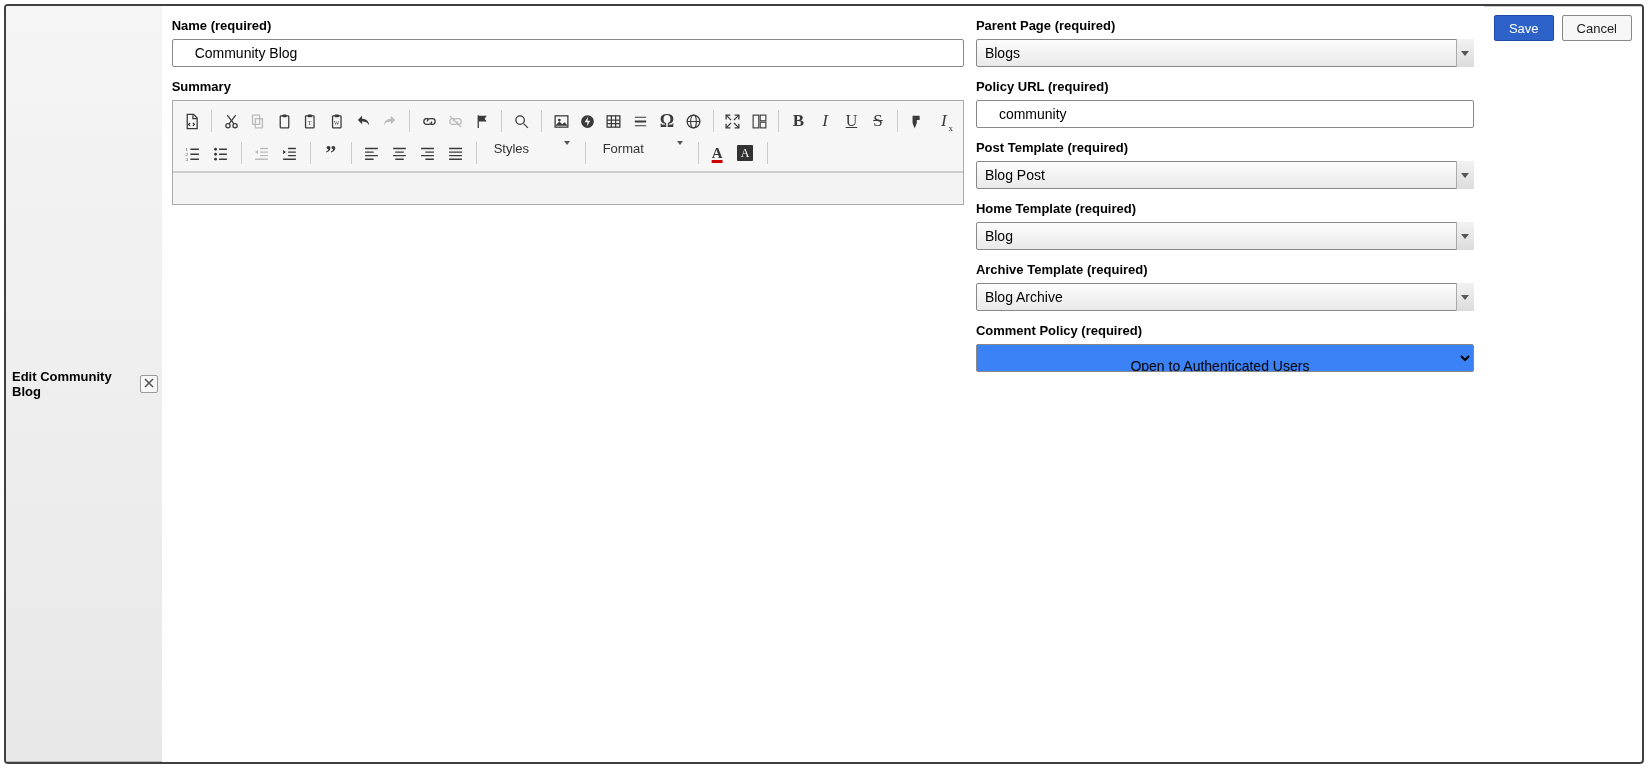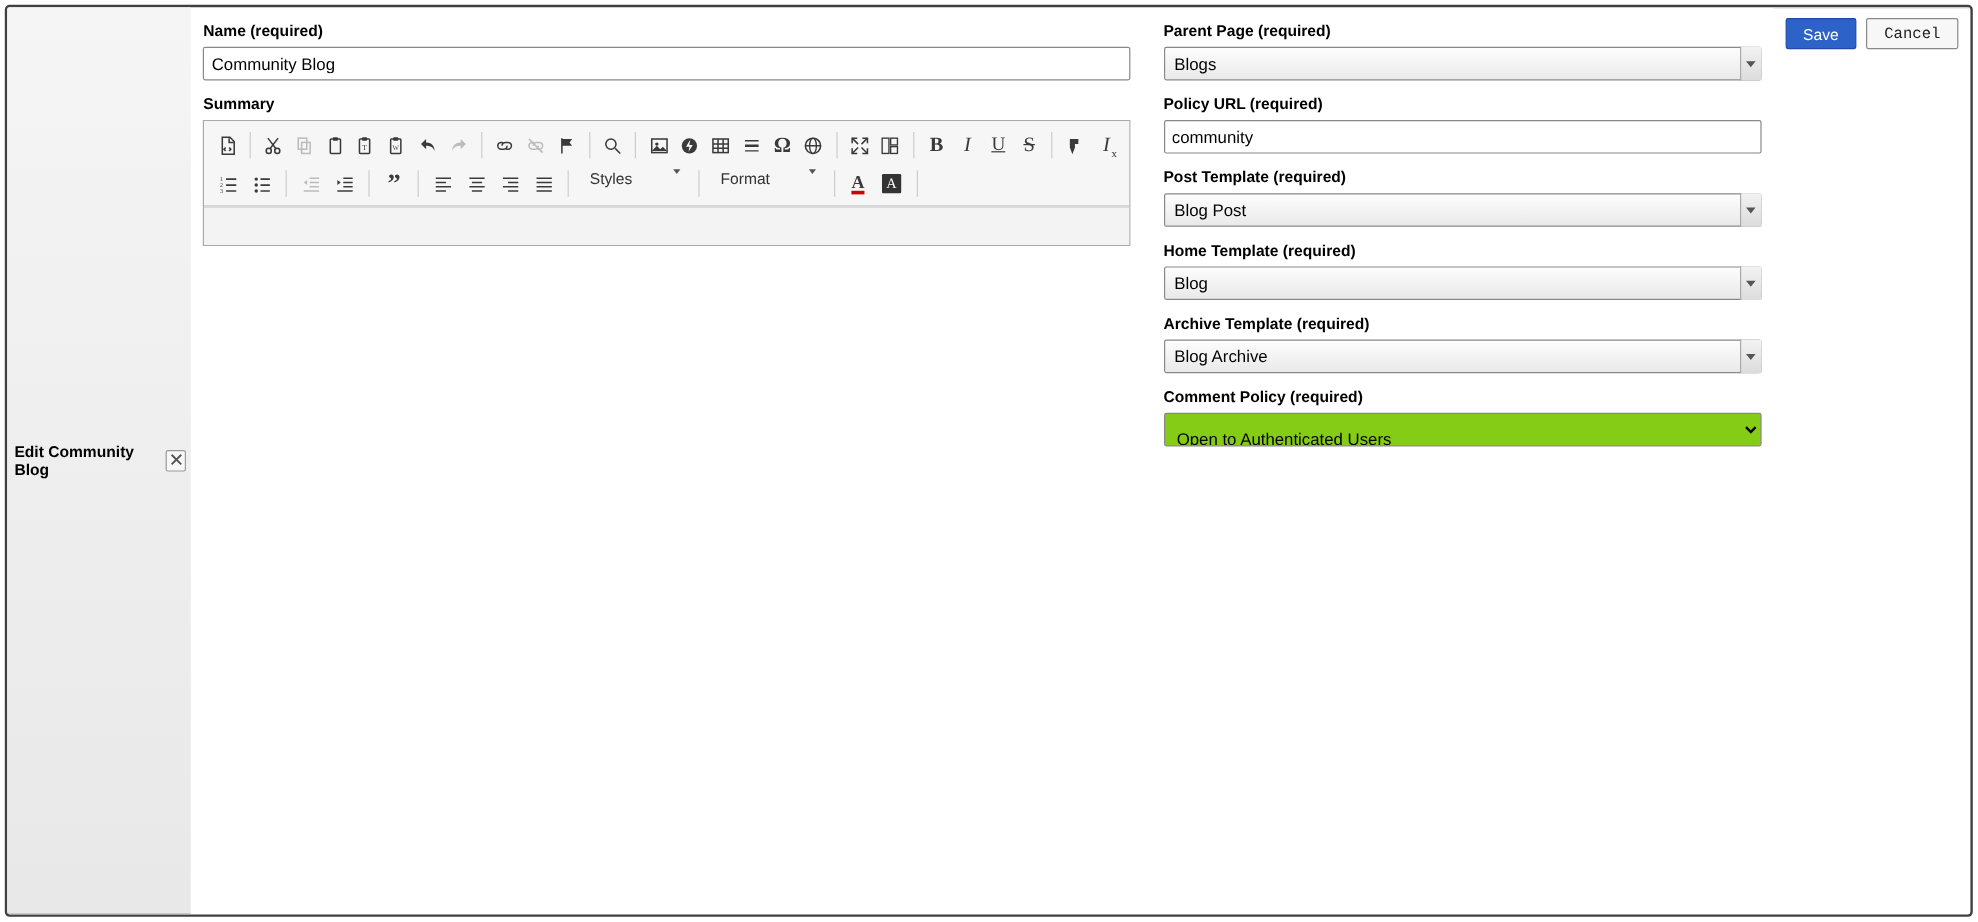--- a/index.html
+++ b/index.html
@@ -21,29 +21,29 @@
   .titlebar .title { font-weight: bold; font-size: 13px; color: #000; }
   .close-btn {
     width: 18px; height: 18px; line-height: 16px; text-align: center;
     border: 1px solid #999; border-radius: 2px; background: #f7f7f7;
     font-size: 13px; cursor: pointer; color: #555;
   }
   .content {
     flex: 1 1 auto;
     display: flex;
     padding: 12px 10px 10px 10px;
-    gap: 28px;
+    gap: 12px;
     overflow: auto;
   }
   .col-left { flex: 1 1 auto; min-width: 0; }
   .col-right { width: 498px; flex: 0 0 498px; }
   .field { margin-bottom: 12px; }
   .field-label { font-weight: bold; font-size: 13px; color: #000; margin-bottom: 6px; display: block; }
   .text-input {
-    width: 100%; height: 28px; padding: 3px 6px;
+    width: 100%; height: 28px; padding: 3px 22px;
     border: 1px solid #888; border-radius: 2px;
     font-size: 14px; font-family: inherit;
   }
   .select-wrap { position: relative; text-align: right; }
   .fake-select {
     width: 100%; height: 28px;
     border: 1px solid #888; border-radius: 2px;
     background: linear-gradient(#fdfdfd,#e9e9e9);
     display: flex; align-items: center;
     font-size: 14px; padding: 0 24px 0 8px;
@@ -52,21 +52,22 @@
   .fake-select .caret-box {
     position: absolute; right: 0; top: 0; bottom: 0; width: 18px;
     border-left: 1px solid #aaa;
     display: flex; align-items: center; justify-content: center;
     background: linear-gradient(#f2f2f2,#dcdcdc);
   }
   .native-select {
     width: 100%; height: 28px;
     border: 1px solid #888; border-radius: 2px;
     font-size: 14px; padding: 12px 4px 0 6px;
-    background: #84cc16;
+    background: #3b82f6;
+    text-align: center;
   }
   .caret-down { width:0;height:0;border-left:4px solid transparent;border-right:4px solid transparent;border-top:5px solid #555; }
   
   .editor {
     border: 1px solid #aaa;
     background: #fff;
   }
   .toolbar {
     background: #f6f6f6;
     border-bottom: 1px solid #ccc;
@@ -103,21 +104,21 @@
     border-top: 1px solid #ccc;
     padding: 8px 10px;
     display: flex; justify-content: flex-end; gap: 8px;
   }
   .btn {
     height: 26px; padding: 0 14px; border-radius: 2px; font-size: 13px;
     border: 1px solid #888; cursor: pointer;
     display: inline-flex; align-items: center;
   }
   .btn-primary { background: #2d62c9; color: #fff; border-color: #1f4aa8; }
-  .btn-default { background: #f7f7f7; color: #222; font-family: Liberation Mono, monospace; }
+  .btn-default { background: #f7f7f7; color: #222; }
   .bg-color-box { background:#333; color:#fff; width:16px; height:16px; display:inline-flex; align-items:center; justify-content:center; font-size:12px; border-radius:1px;}
 </style>
 </head>
 <body>
 
 <div class="dialog">
 
   <div class="titlebar">
     <span class="title">Edit Community Blog</span>
     <span class="close-btn">

